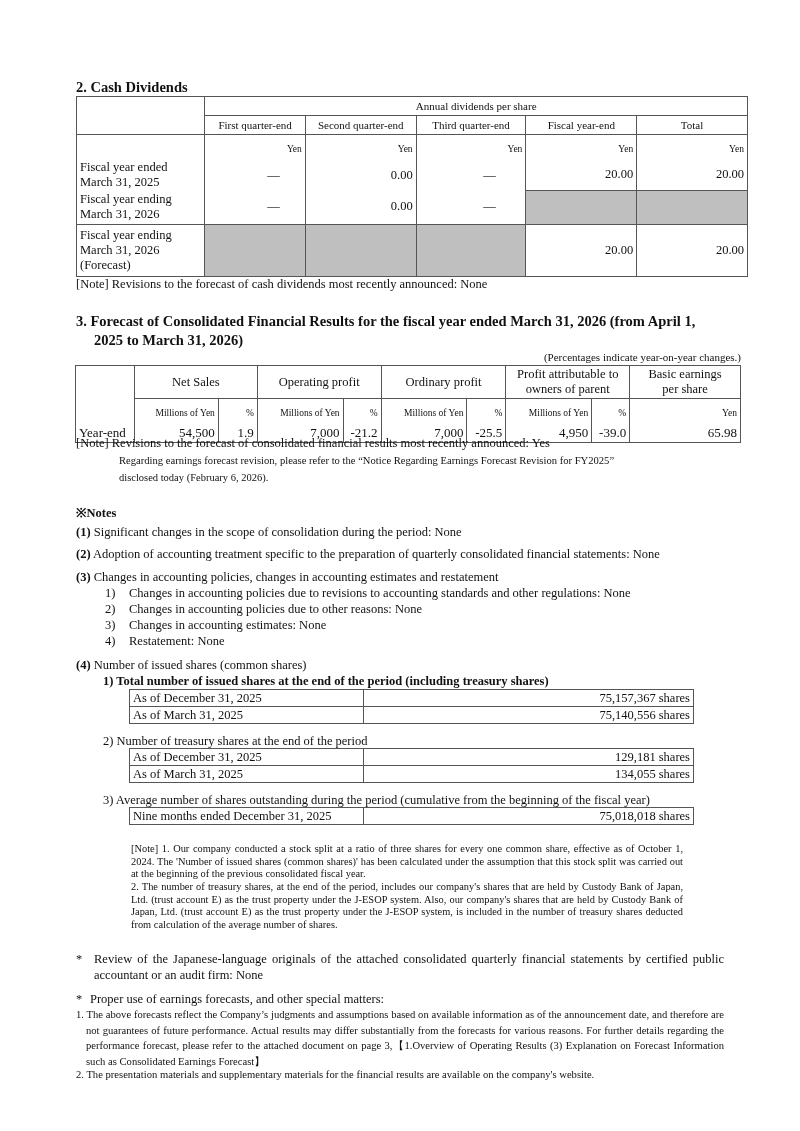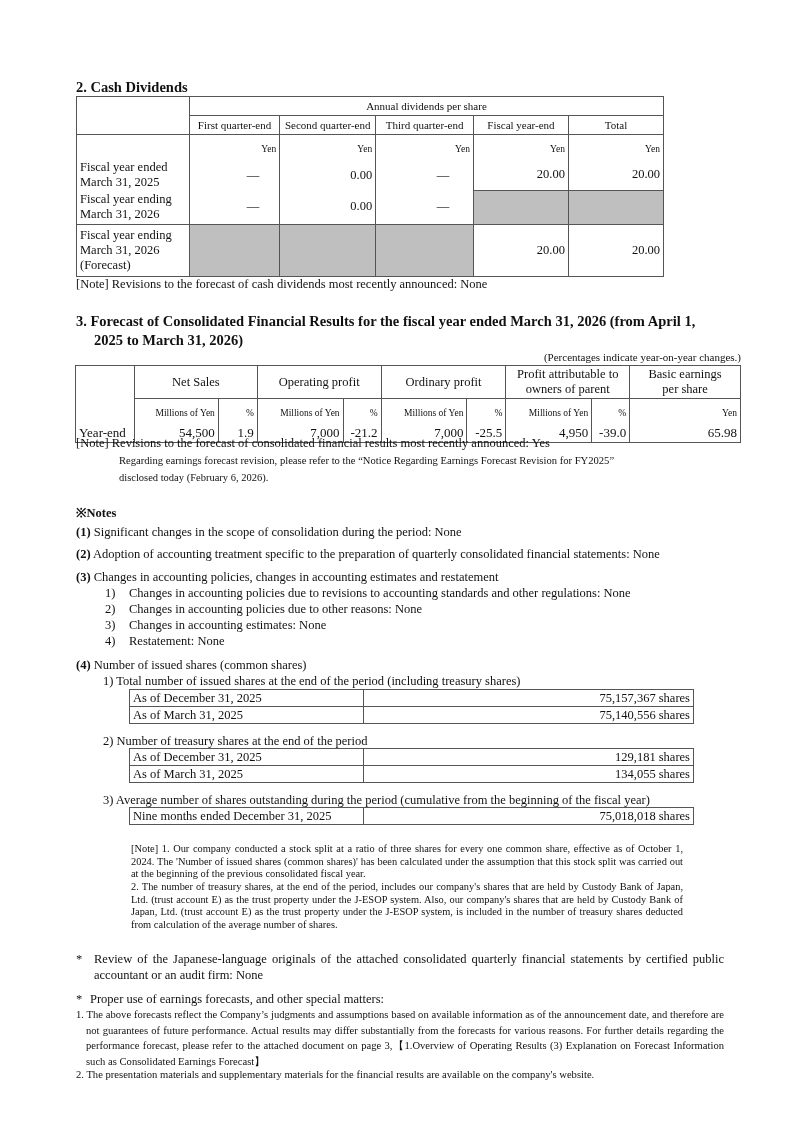--- a/index.html
+++ b/index.html
@@ -20,21 +20,21 @@
   .nb-b { border-bottom: none; }
   .nb-t { border-top: none; }
   .lbl { line-height: 15px; }
   .just { text-align: justify; white-space: normal; }
 </style>
 </head>
 <body>
 
 <div class="abs h2" style="left:76px; top:79px;">2. Cash Dividends</div>
 
-<table style="left:76px; top:96px; width:588px;">
+<table style="left:76px; top:96px; width:672px;">
   <colgroup>
     <col style="width:124px">
       <col style="width:97px">
       <col style="width:107px">
       <col style="width:106px">
       <col style="width:107px">
       <col style="width:107px">
   </colgroup>
   <tbody>
       <tr style="height:19px;">
@@ -147,21 +147,21 @@
 <div class="abs txt" style="left:76px; top:546px;"><b>(2)</b><span> Adoption of accounting treatment specific to the preparation of quarterly consolidated financial statements: None</span></div>
 <div class="abs txt" style="left:76px; top:569px;"><b>(3)</b><span> Changes in accounting policies, changes in accounting estimates and restatement</span></div>
 
 <div class="abs txt" style="left:105px; top:585px;"><span style="display:inline-block;width:24px;">1)</span><span>Changes in accounting policies due to revisions to accounting standards and other regulations: None</span></div>
 <div class="abs txt" style="left:105px; top:601px;"><span style="display:inline-block;width:24px;">2)</span><span>Changes in accounting policies due to other reasons: None</span></div>
 <div class="abs txt" style="left:105px; top:617px;"><span style="display:inline-block;width:24px;">3)</span><span>Changes in accounting estimates: None</span></div>
 <div class="abs txt" style="left:105px; top:633px;"><span style="display:inline-block;width:24px;">4)</span><span>Restatement: None</span></div>
 
 <div class="abs txt" style="left:76px; top:657px;"><b>(4)</b><span> Number of issued shares (common shares)</span></div>
 
-<div class="abs txt" style="left:103px; top:673px;">1) Total number of issued shares at the end of the period (including treasury shares)</div>
+<div class="abs txt" style="left:103px; top:673px;font-weight:bold;">1) Total number of issued shares at the end of the period (including treasury shares)</div>
 <table style="left:129px; top:689px; width:565px;">
   <colgroup>
       <col style="width:234px">
       <col style="width:331px">
     </colgroup>
   <tbody>
       <tr style="height:17px;">
     <td>As of December 31, 2025</td>
     <td class="r">75,157,367 shares</td>
   </tr>

